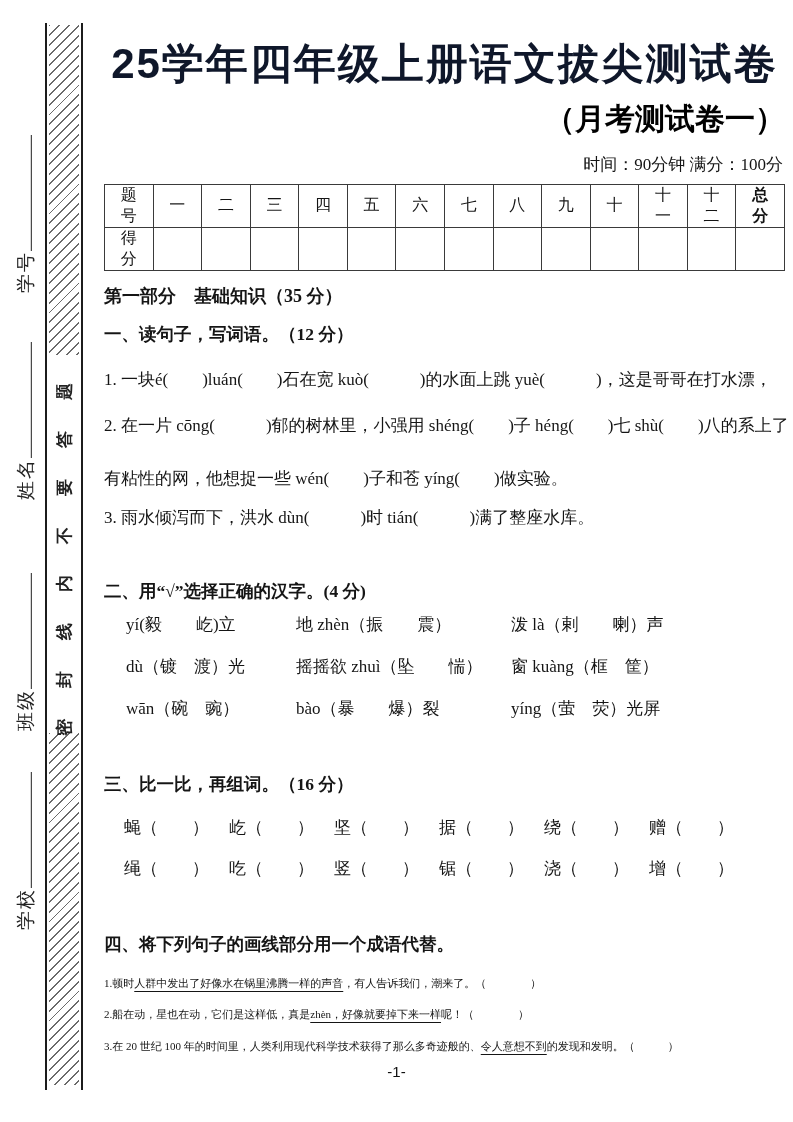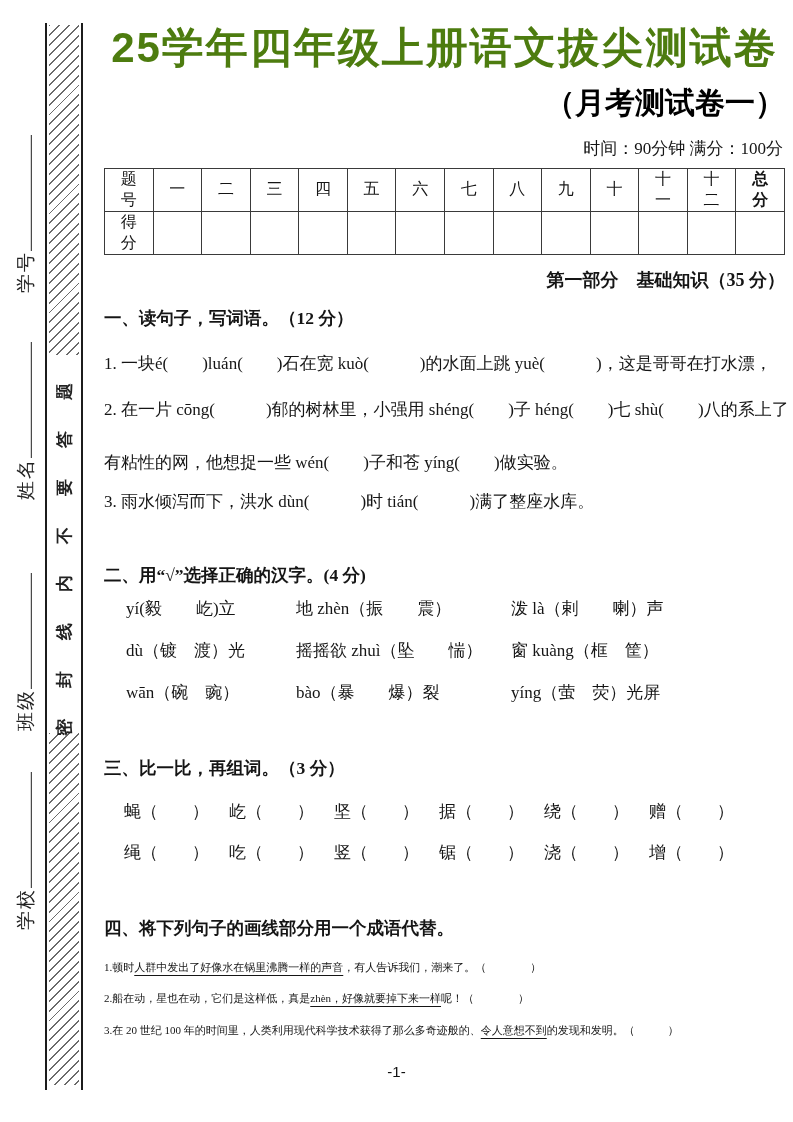--- a/index.html
+++ b/index.html
@@ -34,39 +34,39 @@
   }
   .f-line { display:inline-block; width:116px; height:1.02em; border-bottom:1.6px solid #222; }
   .f-id   { top:214px; }
   .f-name { top:421px; }
   .f-class{ top:652px; }
   .f-school{ top:851px; }
 
   
   .main { position:absolute; left:104px; top:0; width:681px; }
   .title {
-    margin:24px 0 0; text-align:center;
+    margin:40px 0 0; text-align:center;
     font:bold 42px/1.15 "Liberation Sans","DejaVu Sans",sans-serif;
-    letter-spacing:2px; color:#4d7c0f;
+    letter-spacing:2px; color:#0f172a;
   }
   .subtitle {
     margin-top:14px; text-align:right;
     font:bold 30px/1.15 "Liberation Sans","DejaVu Sans",sans-serif; color:#000;
   }
   .meta { margin-top:16px; text-align:right; font-size:17px; padding-right:2px; }
 
   table.score-table { margin-top:8px; width:100%; border-collapse:collapse; table-layout:fixed; }
   table.score-table td {
     border:1.4px solid #3a3a3a; height:36px; text-align:center;
     font-size:16px; padding:0 10px; overflow:hidden;
   }
   table.score-table tr td:last-child { font-weight:bold; }
   table.score-table tr.score-row td:last-child { font-weight:normal; }
 
-  .part-heading { margin-top:13px; text-align:right; font-weight:bold; font-size:18px; }
+  .part-heading { margin-top:13px; text-align:left; font-weight:bold; font-size:18px; }
   .sec-heading  { font-weight:bold; font-size:17.5px; }
   .qline { margin:0; font-size:17px; line-height:1.5; white-space:nowrap; }
 
   .choice-grid {
     display:grid; grid-template-columns:170px 215px 1fr;
     padding-left:22px; margin-top:10px; row-gap:19px; font-size:17px;
   }
   .pair-row { display:flex; gap:20px; padding-left:20px; font-size:17px; }
 
   .q4line { margin:0; font-size:11px; line-height:2.15; }
@@ -161,21 +161,21 @@
     <span>地 zhèn（振　　震）</span>
     <span>泼 là（剌　　喇）声</span>
     <span>dù（镀　渡）光</span>
     <span>摇摇欲 zhuì（坠　　惴）</span>
     <span>窗 kuàng（框　筐）</span>
     <span>wān（碗　豌）</span>
     <span>bào（暴　　爆）裂</span>
     <span>yíng（萤　荧）光屏</span>
   </div>
 
-  <div class="sec-heading" style="margin-top:52px;">三、比一比，再组词。（3 分）</div>
+  <div class="sec-heading" style="margin-top:52px;">三、比一比，再组词。（16 分）</div>
   <div class="pair-row" style="margin-top:20px;">
     <span>蝇（　　）</span>
     <span>屹（　　）</span>
     <span>坚（　　）</span>
     <span>据（　　）</span>
     <span>绕（　　）</span>
     <span>赠（　　）</span>
   </div>
   <div class="pair-row" style="margin-top:18px;">
     <span>绳（　　）</span>

